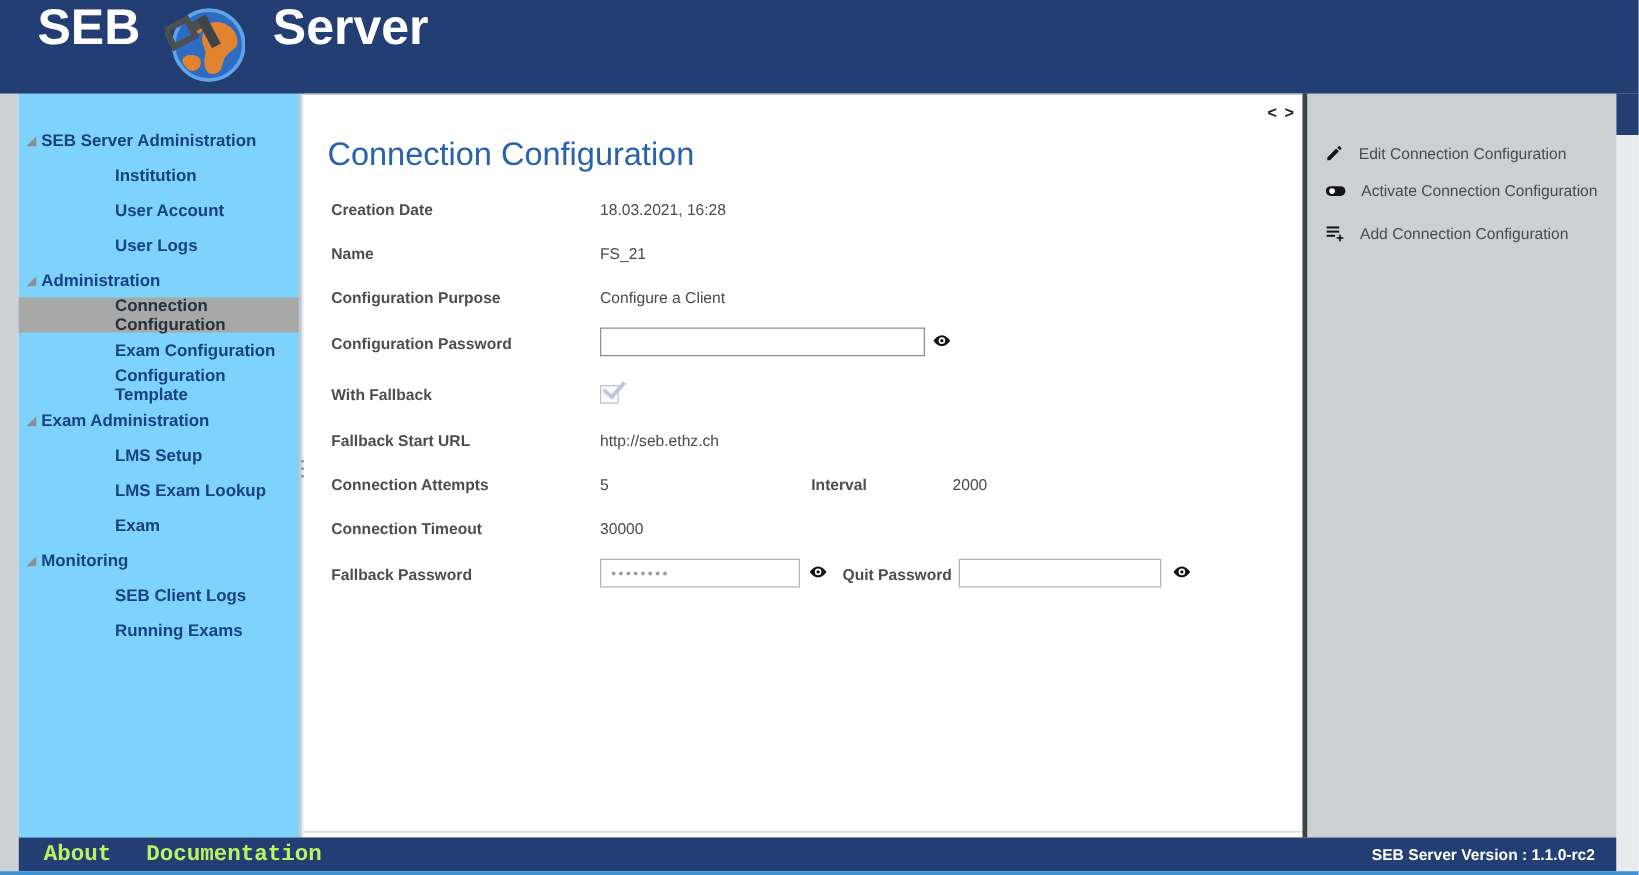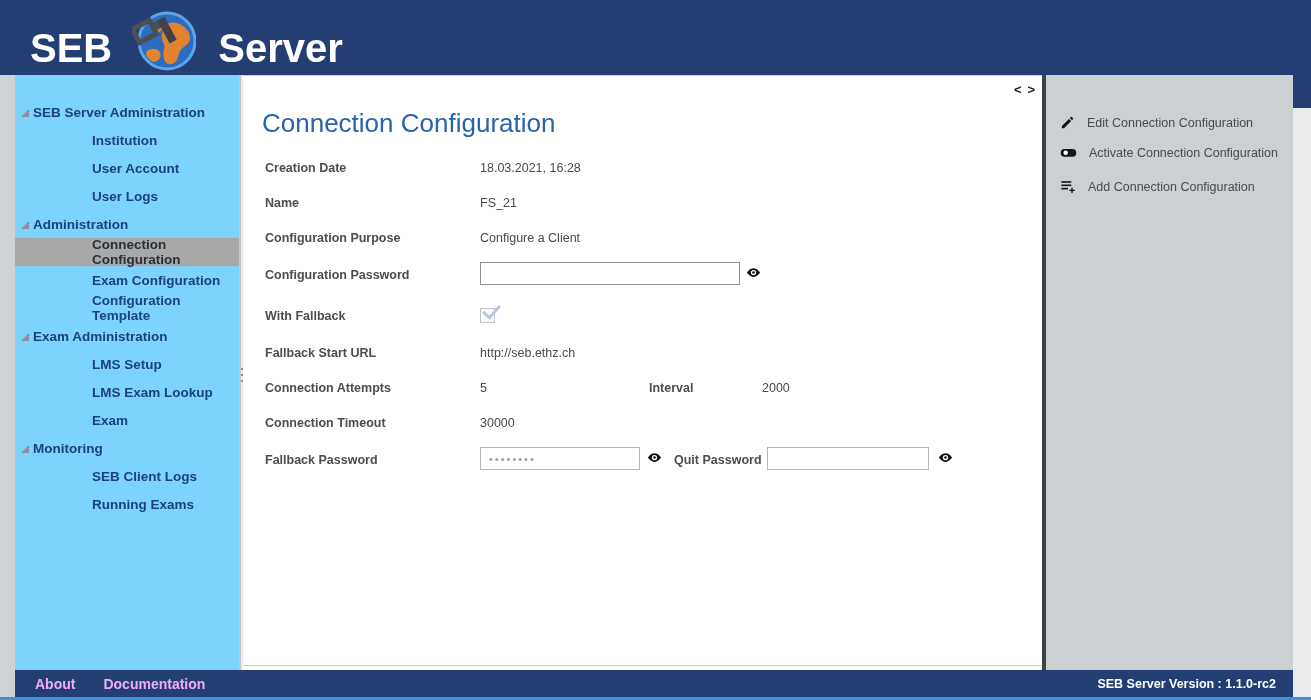--- a/index.html
+++ b/index.html
@@ -4,21 +4,21 @@
 <style>
   html,body{margin:0;padding:0;}
   body{
     width:1311px;height:700px;position:relative;overflow:hidden;
     background:#e9ebed;
     font-family:"Liberation Sans","DejaVu Sans",sans-serif;
     -webkit-font-smoothing:antialiased;
   }
   
   .header{position:absolute;left:0;top:0;width:1311px;height:75px;background:#223e72;}
-  .brand{position:absolute;left:30px;top:0;height:71px;display:flex;align-items:flex-end;}
+  .brand{position:absolute;left:30px;top:0;height:71px;display:flex;align-items:flex-start;}
   .brand-txt{color:#ffffff;font-weight:bold;font-size:40px;letter-spacing:0px;}
   .logo{margin:0 22px 0 20px;display:block;}
   .notch{position:absolute;left:1293px;top:75px;width:18px;height:33px;background:#223e72;}
   
   .left-strip{position:absolute;left:0;top:75px;width:15px;height:622px;background:#ced2d5;}
   .bottom-strip{position:absolute;left:0;top:697px;width:1311px;height:3px;background:#3d91d6;}
   
   .sidebar{position:absolute;left:15px;top:75px;width:226px;height:595px;background:#7dd3fc;
     border-right:2px solid #c6c6c6;padding-top:23px;box-sizing:border-box;}
   .nav-item{position:relative;height:28px;display:flex;align-items:center;cursor:pointer;
@@ -54,21 +54,21 @@
     border-left:3px solid #b9c7de;border-bottom:3px solid #b9c7de;transform:rotate(-48deg);}
   
   .sash{position:absolute;left:1042px;top:75px;width:4px;height:595px;background:#3e4042;cursor:col-resize;}
   .actions{position:absolute;left:1046px;top:75px;width:247px;height:595px;background:#cbd0d3;}
   .action-item{position:absolute;left:14px;display:flex;align-items:center;gap:12px;cursor:pointer;}
   .action-item .a-label{font-size:12.5px;color:#4b4b4b;white-space:nowrap;}
   .action-item svg{display:block;}
   
   .footer{position:absolute;left:15px;top:670px;width:1278px;height:27px;background:#223e72;
     display:flex;align-items:center;}
-  .footer-link{color:#f0abfc;font-weight:bold;font-size:14px;cursor:pointer;}
+  .footer-link{color:#bef264;font-weight:bold;font-size:18px;cursor:pointer;font-family:Liberation Mono, monospace;}
   .footer-link.first{margin-left:20px;}
   .footer-link.second{margin-left:28px;}
   .footer-version{position:absolute;right:17px;color:#ffffff;font-weight:bold;font-size:12.5px;}
 </style>
 </head>
 <body>
 
 <div>
 
   <div class="header">

